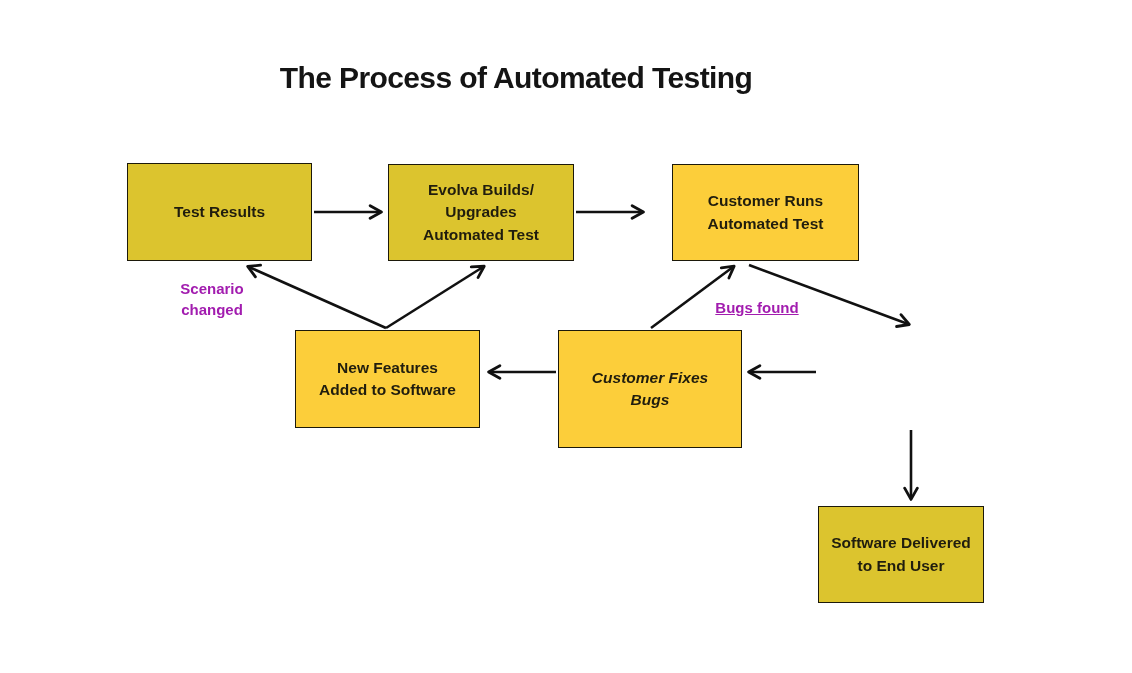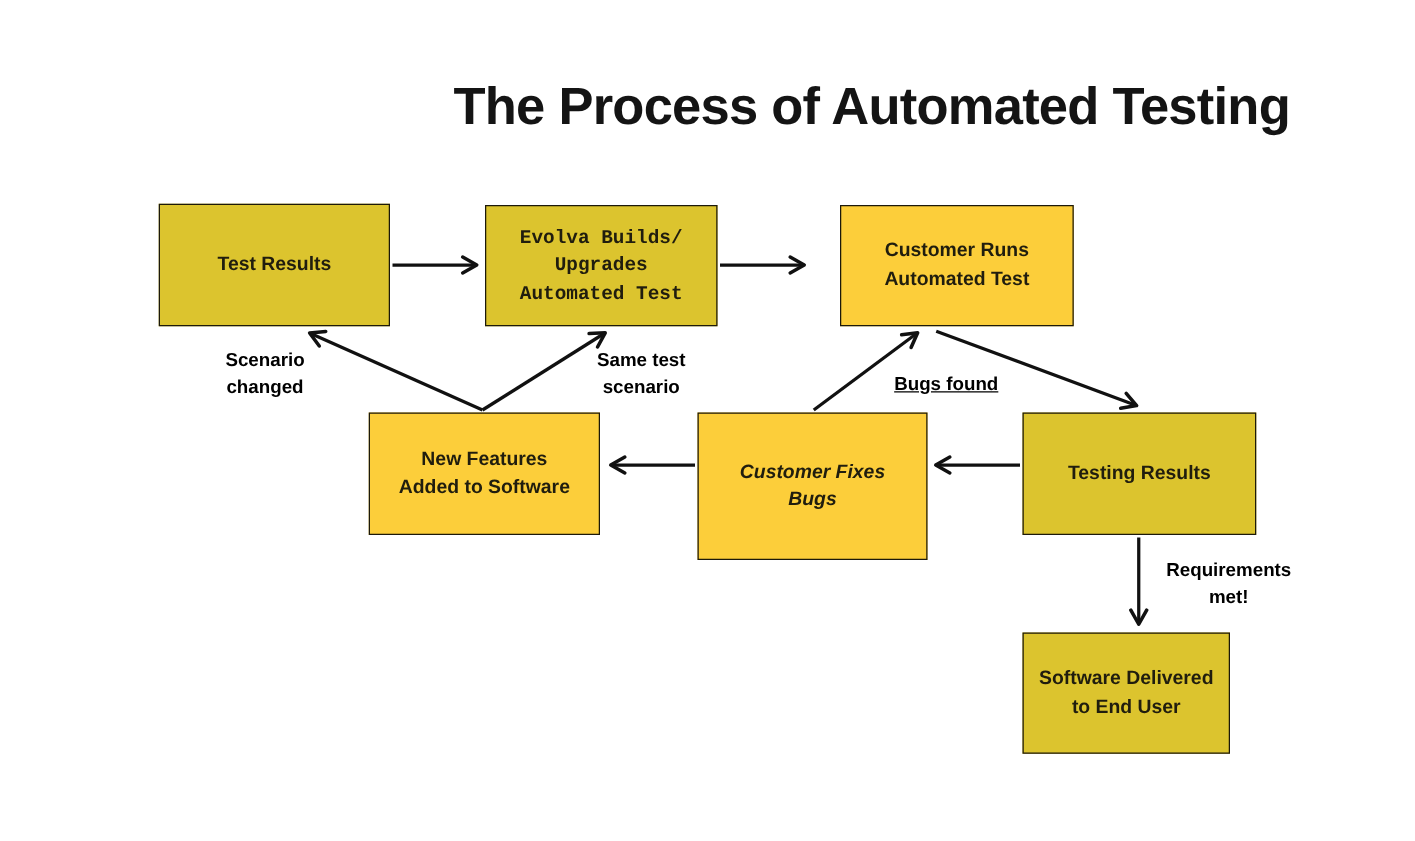--- a/index.html
+++ b/index.html
@@ -14,22 +14,22 @@
     height: 673px;
     background: #ffffff;
     overflow: hidden;
   }
   .title {
     position: absolute;
     left: 0;
     top: 61px;
     width: 1032px;
     margin: 0;
-    text-align: right;
-    font-size: 42px;
+    text-align: center;
+    font-size: 30px;
     font-weight: 700;
     letter-spacing: -0.6px;
     color: #141414;
   }
   .arrows {
     position: absolute;
     left: 0;
     top: 0;
     width: 1132px;
     height: 673px;
@@ -46,34 +46,34 @@
     font-weight: 700;
     line-height: 1.45;
     color: #201d0e;
     white-space: pre-line;
     padding: 4px;
   }
   .node.mustard { background: #dcc42e; }
   .node.bright  { background: #fcce3a; }
 
   .node-test-scenario      { left: 127px; top: 163px; width: 185px; height: 98px; }
-  .node-evolva-builds      { left: 388px; top: 164px; width: 186px; height: 97px; font-family: Liberation Mono, monospace; }
+  .node-evolva-builds      { left: 388px; top: 164px; width: 186px; height: 97px; }
   .node-customer-runs      { left: 672px; top: 164px; width: 187px; height: 97px; }
   .node-new-features       { left: 295px; top: 330px; width: 185px; height: 98px; text-align: center; }
   .node-customer-fixes     { left: 558px; top: 330px; width: 184px; height: 118px; font-style: italic; }
   .node-testing-results    { left: 818px; top: 330px; width: 187px; height: 98px; }
   .node-software-delivered { left: 818px; top: 506px; width: 166px; height: 97px; }
 
   .edge-label {
     position: absolute;
     text-align: center;
     font-size: 15px;
     font-weight: 700;
     line-height: 1.4;
-    color: #000000;
+    color: #a21caf;
     white-space: pre-line;
   }
   .label-scenario-changed  { left: 142px; top: 278px; width: 140px; }
   .label-same-test         { left: 443px; top: 278px; width: 140px; }
   .label-bugs-found        { left: 687px; top: 297px; width: 140px; text-decoration: underline; }
   .label-requirements-met  { left: 908px; top: 446px; width: 150px; }
 </style>
 </head>
 <body>
 
@@ -116,33 +116,26 @@
   <div class="node bright node-new-features">
     <span>New Features
 Added to Software</span>
   </div>
 
   <div class="node bright node-customer-fixes">
     <span>Customer Fixes
 Bugs</span>
   </div>
 
-  <div class="node mustard node-testing-results">
-    <span>Testing Results</span>
-  </div>
 
   <div class="node mustard node-software-delivered">
     <span>Software Delivered
 to End User</span>
   </div>
 
   <div class="edge-label label-scenario-changed">Scenario
 changed</div>
 
-  <div class="edge-label label-same-test">Same test
-scenario</div>
 
   <div class="edge-label label-bugs-found">Bugs found</div>
 
-  <div class="edge-label label-requirements-met">Requirements
-met!</div>
 
 </div>
 
 </body></html>

